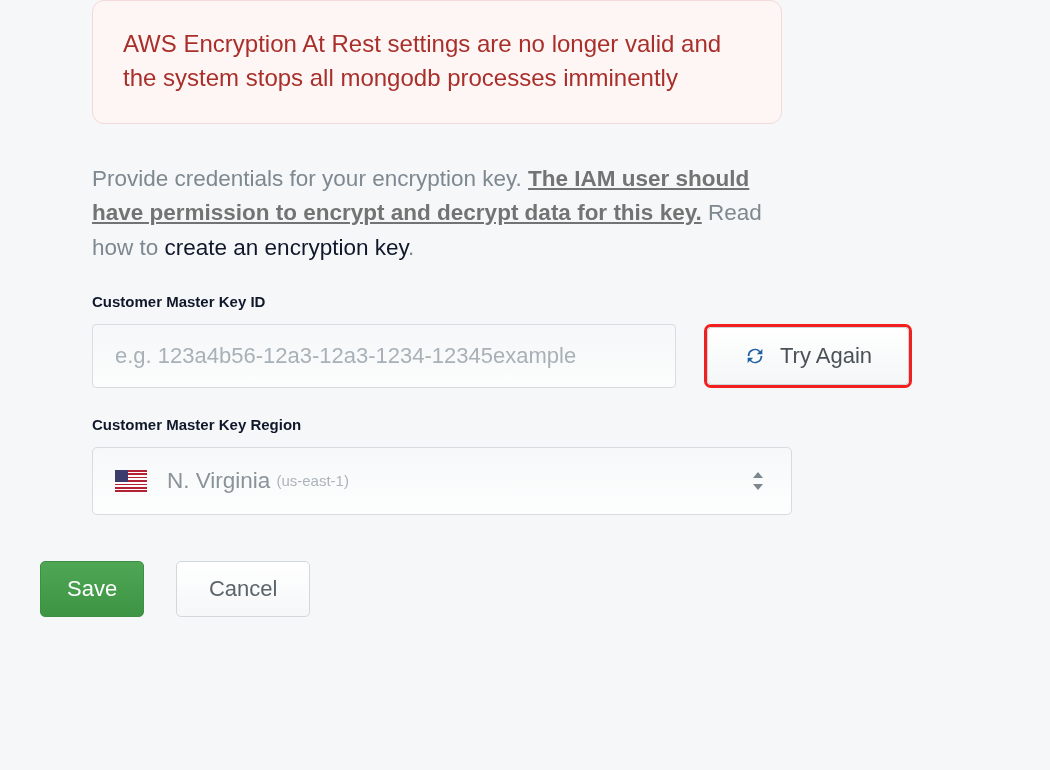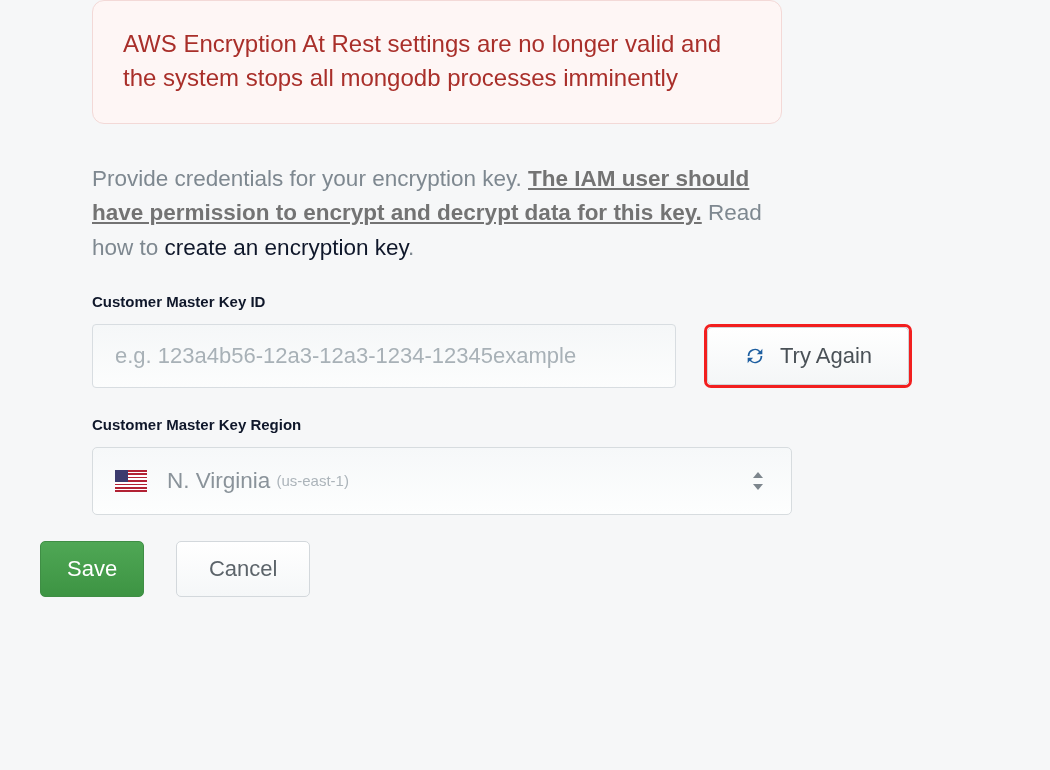--- a/index.html
+++ b/index.html
@@ -118,21 +118,21 @@
     }
     .select-field {
       height: 68px;
       border: 1px solid #d7dcdf;
       border-radius: 5px;
       background: linear-gradient(#f6f8f9, #fdfefe);
       display: flex;
       align-items: center;
       padding: 0 22px;
       max-width: 700px;
-      margin-bottom: 26px;
+      margin-bottom: 46px;
       cursor: pointer;
       position: relative;
     }
     .flag {
       width: 32px;
       height: 22px;
       margin-right: 20px;
       display: inline-block;
       position: relative;
       background: linear-gradient(to bottom,

